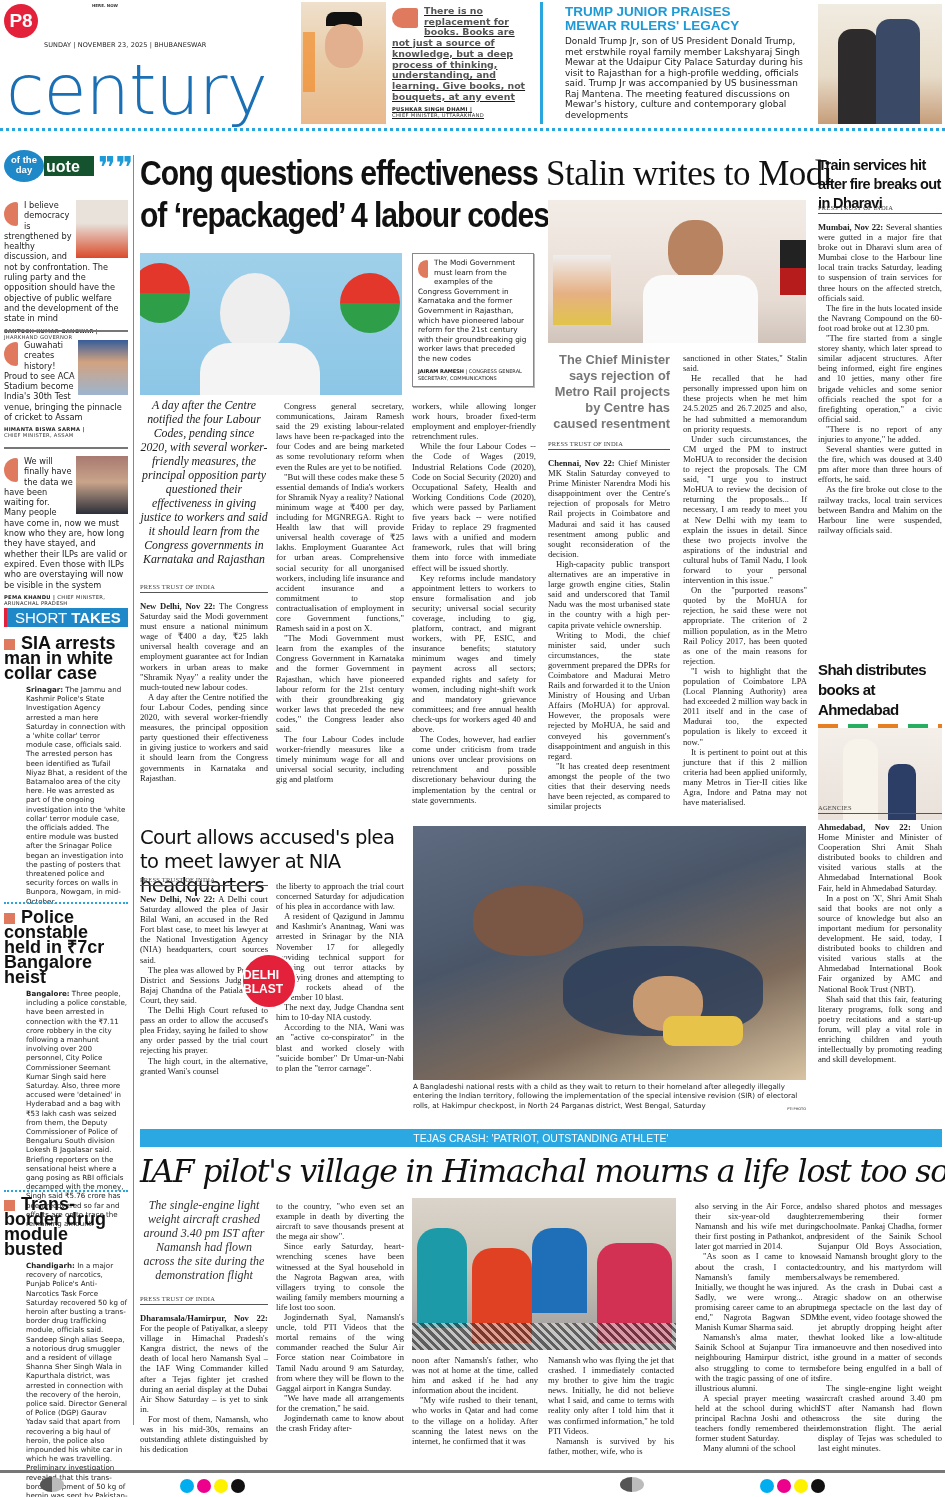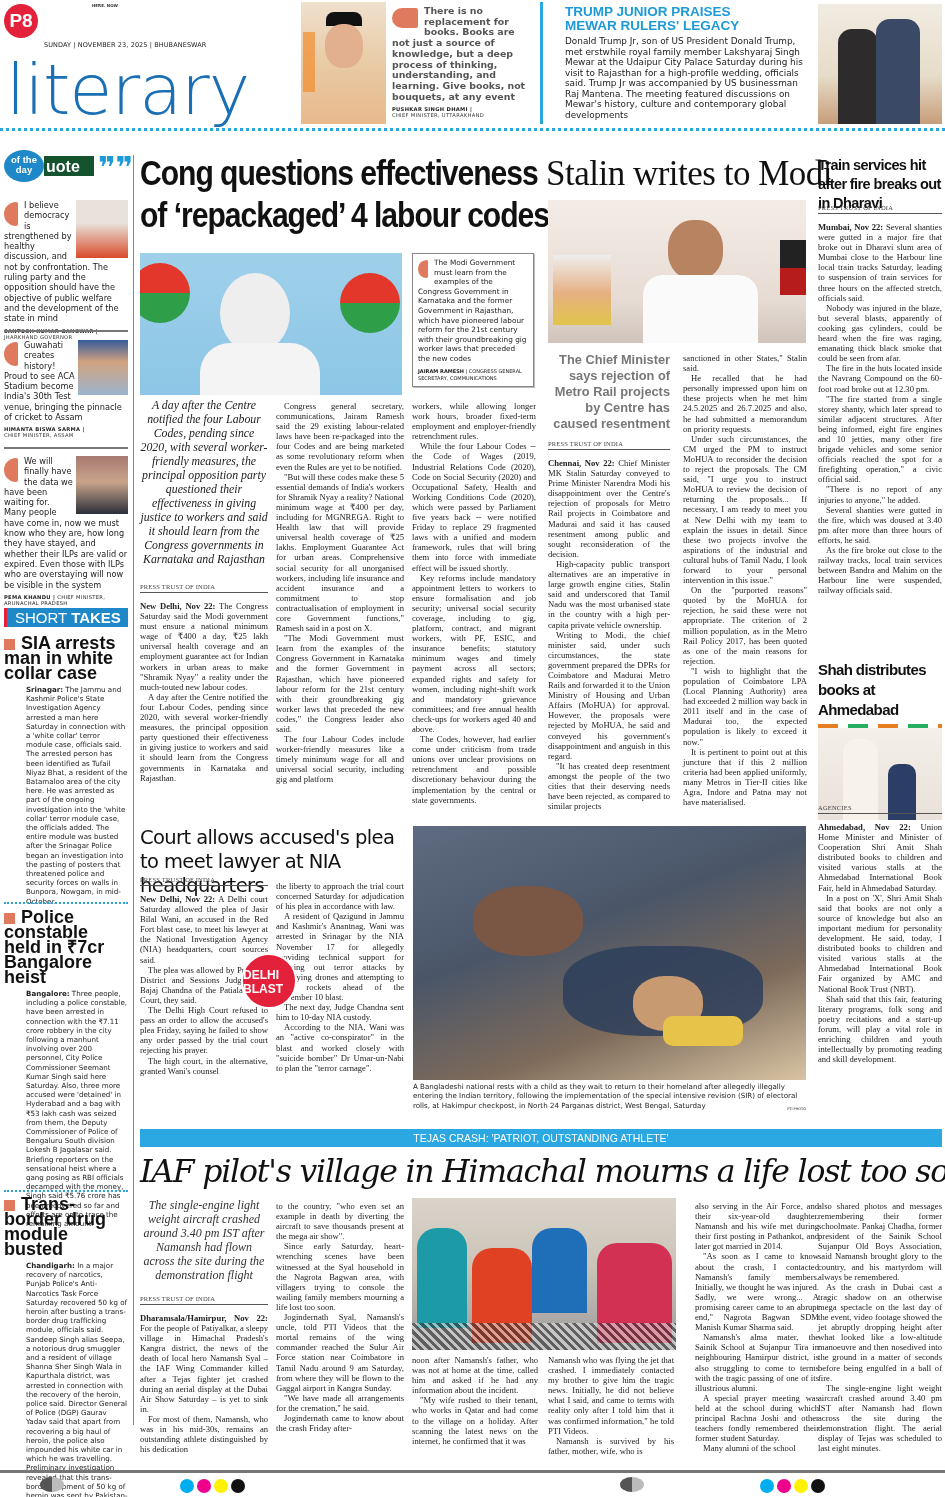--- a/index.html
+++ b/index.html
@@ -22,29 +22,29 @@
 .qrole{font-family:"DejaVu Sans",sans-serif;font-size:5.2px;color:#333;letter-spacing:.3px}
 .regbar{width:14px;height:14px;border-radius:50%;display:inline-block;margin-right:3px}
 </style>
 </head>
 <body>
 
 <div class="abs" style="left:0;top:0;width:305px;height:125px;">
   <div class="abs" style="left:4px;top:4px;width:34px;height:34px;border-radius:50%;background:#e4213a;color:#fff;font:bold 19px 'Liberation Sans',sans-serif;text-align:center;line-height:34px;"><span>P8</span></div>
   <div class="abs" style="left:92px;top:3px;font:bold 4px 'DejaVu Sans',sans-serif;color:#333">HERE. NOW</div>
   <div class="abs" style="left:44px;top:41px;font:6.5px 'DejaVu Sans',sans-serif;color:#222;letter-spacing:.1px">SUNDAY | NOVEMBER 23, 2025 | BHUBANESWAR</div>
-  <div class="abs" style="left:6px;top:50px;font:300 70px/80px 'DejaVu Sans',sans-serif;color:#1a6fb5;letter-spacing:-1px;font-weight:200">literary</div>
+  <div class="abs" style="left:6px;top:50px;font:300 70px/80px 'DejaVu Sans',sans-serif;color:#1a6fb5;letter-spacing:-1px;font-weight:200">century</div>
 </div>
 
 <div class="abs photo" style="left:301px;top:2px;width:85px;height:122px;background:linear-gradient(180deg,#efe0cc 0%,#e8c9a2 55%,#e9b98d 100%);">
   <div style="position:absolute;left:25px;top:10px;width:36px;height:14px;background:#111;border-radius:8px 8px 0 0"></div>
   <div style="position:absolute;left:24px;top:22px;width:38px;height:44px;background:#e2b08f;border-radius:45%"></div>
   <div style="position:absolute;left:2px;top:30px;width:12px;height:60px;background:#f28d2c;opacity:.7"></div>
 </div>
-<div class="abs" style="left:392px;top:6px;width:140px;">
+<div class="abs" style="left:392px;top:6px;width:140px;text-decoration:underline;">
   <span class="quote-mark" style="width:26px;height:20px;border-radius:10px 2px 2px 10px"></span>
   <div style="font:bold 9.4px/10.7px 'DejaVu Sans',sans-serif;color:#555">There is no replacement for books. Books are not just a source of knowledge, but a deep process of thinking, understanding, and learning. Give books, not bouquets, at any event</div>
   <div class="qname"><span>PUSHKAR SINGH DHAMI</span> |</div>
   <div class="qrole">CHIEF MINISTER, UTTARAKHAND</div>
 </div>
 
 <div class="abs" style="left:540px;top:2px;width:270px;height:122px;border-left:3px solid #2aa6df;padding-left:22px;">
   <div style="font:bold 13.5px/14px 'Liberation Sans',sans-serif;color:#1e9ad6;margin-top:3px">TRUMP JUNIOR PRAISES</div>
   <div style="font:bold 13.5px/14px 'Liberation Sans',sans-serif;color:#1e9ad6">MEWAR RULERS' LEGACY</div>
   <div style="font:8.9px/10.5px 'DejaVu Sans',sans-serif;color:#222;margin-top:3px">Donald Trump Jr, son of US President Donald Trump, met erstwhile royal family member Lakshyaraj Singh Mewar at the Udaipur City Palace Saturday during his visit to Rajasthan for a high-profile wedding, officials said. Trump Jr was accompanied by US businessman Raj Mantena. The meeting featured discussions on Mewar's history, culture and contemporary global developments</div>
@@ -169,21 +169,20 @@
     <p>On the "purported reasons" quoted by the MoHUA for rejection, he said these were not appropriate. The criterion of 2 million population, as in the Metro Rail Policy 2017, has been quoted as one of the main reasons for rejection.</p>
     <p>"I wish to highlight that the population of Coimbatore LPA (Local Planning Authority) area had exceeded 2 million way back in 2011 itself and in the case of Madurai too, the expected population is likely to exceed it now."</p>
     <p>It is pertinent to point out at this juncture that if this 2 million criteria had been applied uniformly, many Metros in Tier-II cities like Agra, Indore and Patna may not have materialised.</p>
 </div>
 
 <div class="abs" style="left:818px;top:156px;width:124px;font:bold 14.5px/19px 'Liberation Sans',sans-serif;color:#111;letter-spacing:-.6px">Train services hit after fire breaks out in Dharavi</div>
 <div class="abs" style="left:818px;top:204px;width:124px;">
   <div class="byline">PRESS TRUST OF INDIA</div>
   <div class="body">
     <p class="first"><b>Mumbai, Nov 22:</b> <span>Several shanties were gutted in a major fire that broke out in Dharavi slum area of Mumbai close to the Harbour line local train tracks Saturday, leading to suspension of train services for three hours on the affected stretch, officials said.</span></p>
-    <p>Nobody was injured in the blaze, but several blasts, apparently of cooking gas cylinders, could be heard when the fire was raging, emanating thick black smoke that could be seen from afar.</p>
       <p>The fire in the huts located inside the Navrang Compound on the 60-foot road broke out at 12.30 pm.</p>
       <p>"The fire started from a single storey shanty, which later spread to similar adjacent structures. After being informed, eight fire engines and 10 jetties, many other fire brigade vehicles and some senior officials reached the spot for a firefighting operation," a civic official said.</p>
       <p>"There is no report of any injuries to anyone," he added.</p>
       <p>Several shanties were gutted in the fire, which was doused at 3.40 pm after more than three hours of efforts, he said.</p>
       <p>As the fire broke out close to the railway tracks, local train services between Bandra and Mahim on the Harbour line were suspended, railway officials said.</p>
   </div>
 </div>
 
 <div class="abs" style="left:818px;top:660px;width:126px;font:bold 15px/20px 'Liberation Sans',sans-serif;color:#111;letter-spacing:-.6px">Shah distributes books at Ahmedabad International Book Fair</div>
 <div class="abs" style="left:818px;top:724px;width:124px;height:96px;background:linear-gradient(180deg,#f5f0ea 0%,#e9e1da 100%);overflow:hidden">

